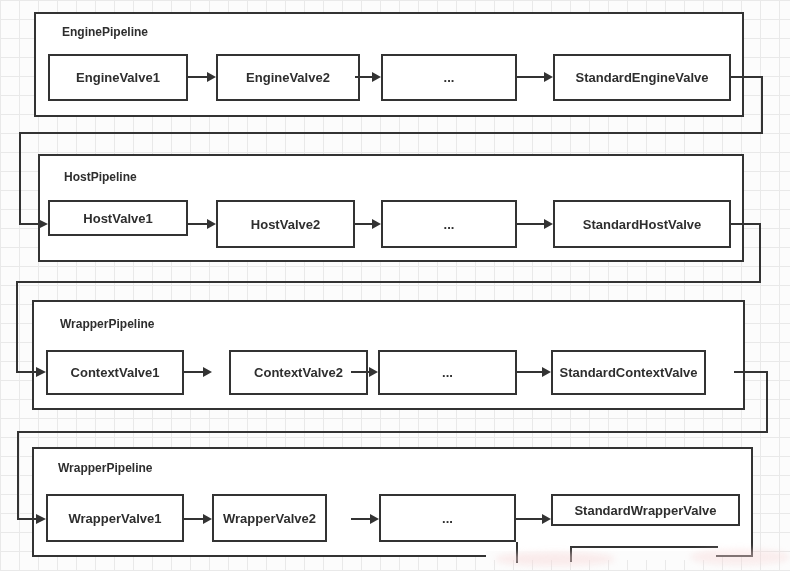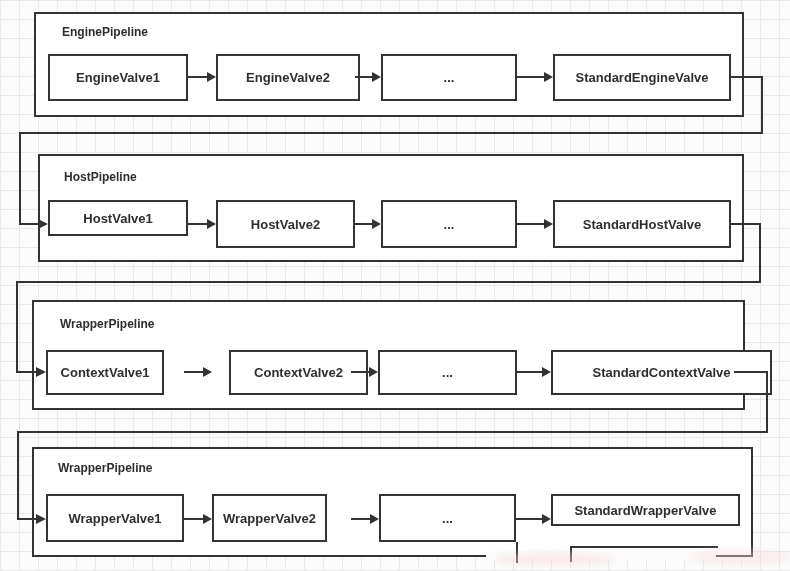--- a/index.html
+++ b/index.html
@@ -122,24 +122,24 @@
     <div class="seg" style="left:759px;top:223px;width:2px;height:60px"></div>
     <div class="seg" style="left:16px;top:281px;width:745px;height:2px"></div>
     <div class="seg" style="left:16px;top:281px;width:2px;height:92px"></div>
     <div class="seg" style="left:16px;top:371px;width:20px;height:2px"></div>
     <div class="chead" style="left:36px;top:367px"></div>
   </div>
 
   <div>
     <div class="pbox" style="left:32px;top:300px;width:713px;height:110px"></div>
     <div class="plabel" style="left:60px;top:317px">WrapperPipeline</div>
-    <div class="vbox" style="left:46px;top:350px;width:118px;height:45px">ContextValve1</div>
+    <div class="vbox" style="left:46px;top:350px;width:138px;height:45px">ContextValve1</div>
     <div class="vbox" style="left:229px;top:350px;width:139px;height:45px">ContextValve2</div>
     <div class="vbox" style="left:378px;top:350px;width:139px;height:45px">...</div>
-    <div class="vbox" style="left:551px;top:350px;width:221px;height:45px">StandardContextValve</div>
+    <div class="vbox" style="left:551px;top:350px;width:155px;height:45px">StandardContextValve</div>
     <div class="arrow" style="left:184px;top:367px;width:28px">
         <i class="shaft"></i>
         <i class="head"></i>
       </div>
     <div class="arrow" style="left:351px;top:367px;width:27px">
         <i class="shaft"></i>
         <i class="head"></i>
       </div>
     <div class="arrow" style="left:517px;top:367px;width:34px">
         <i class="shaft"></i>

